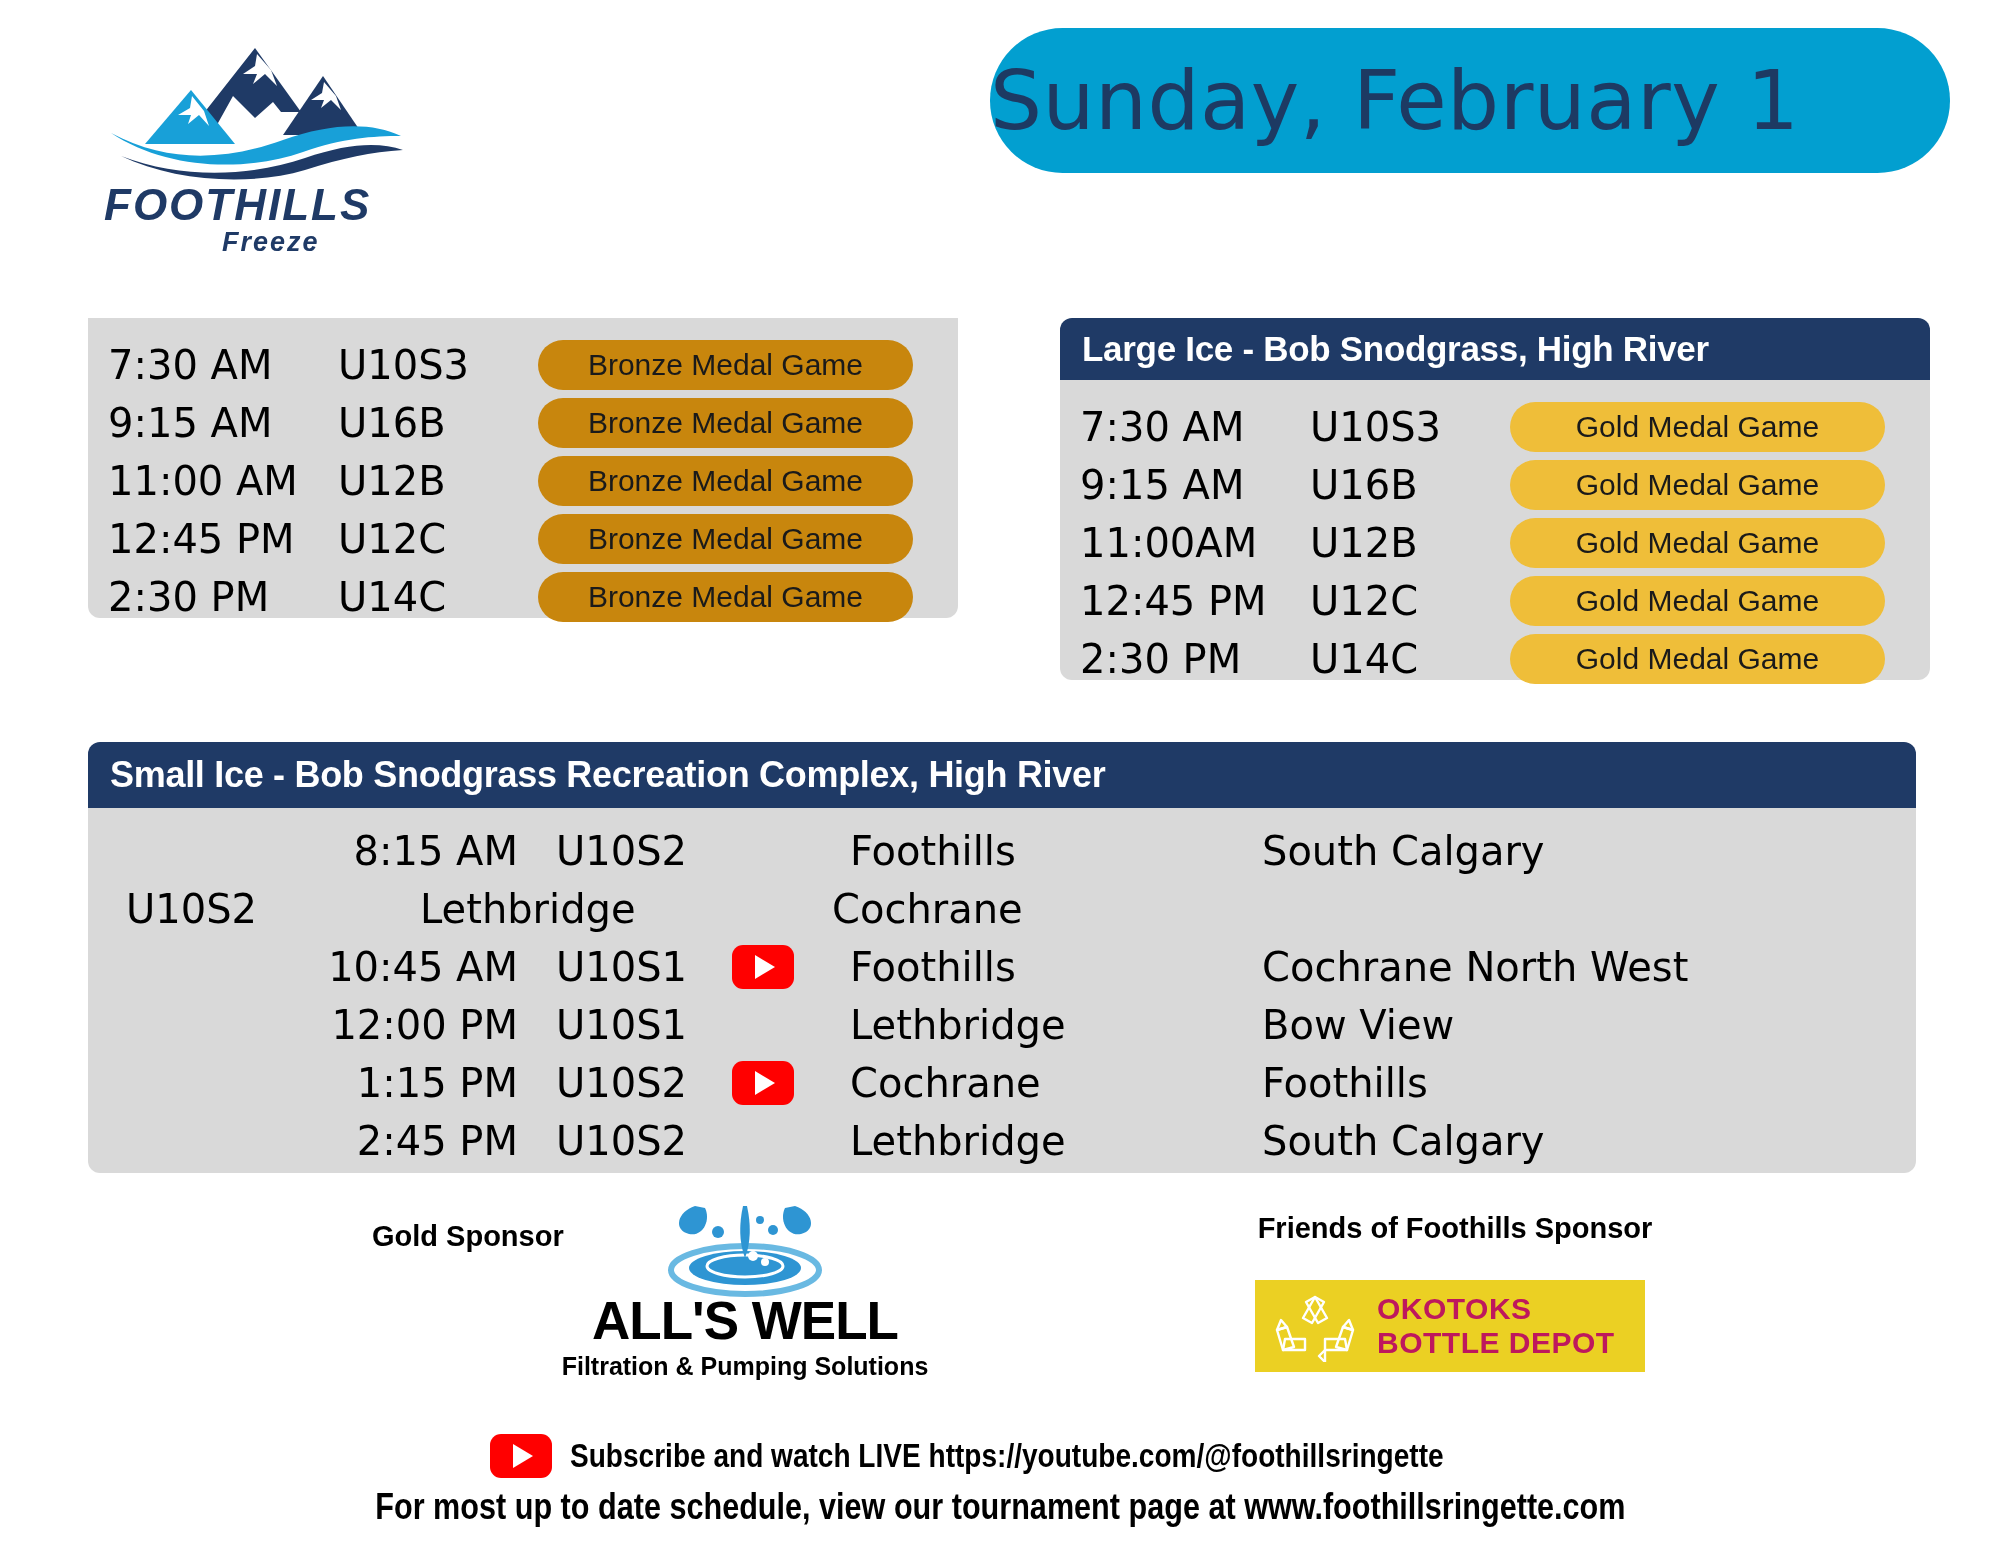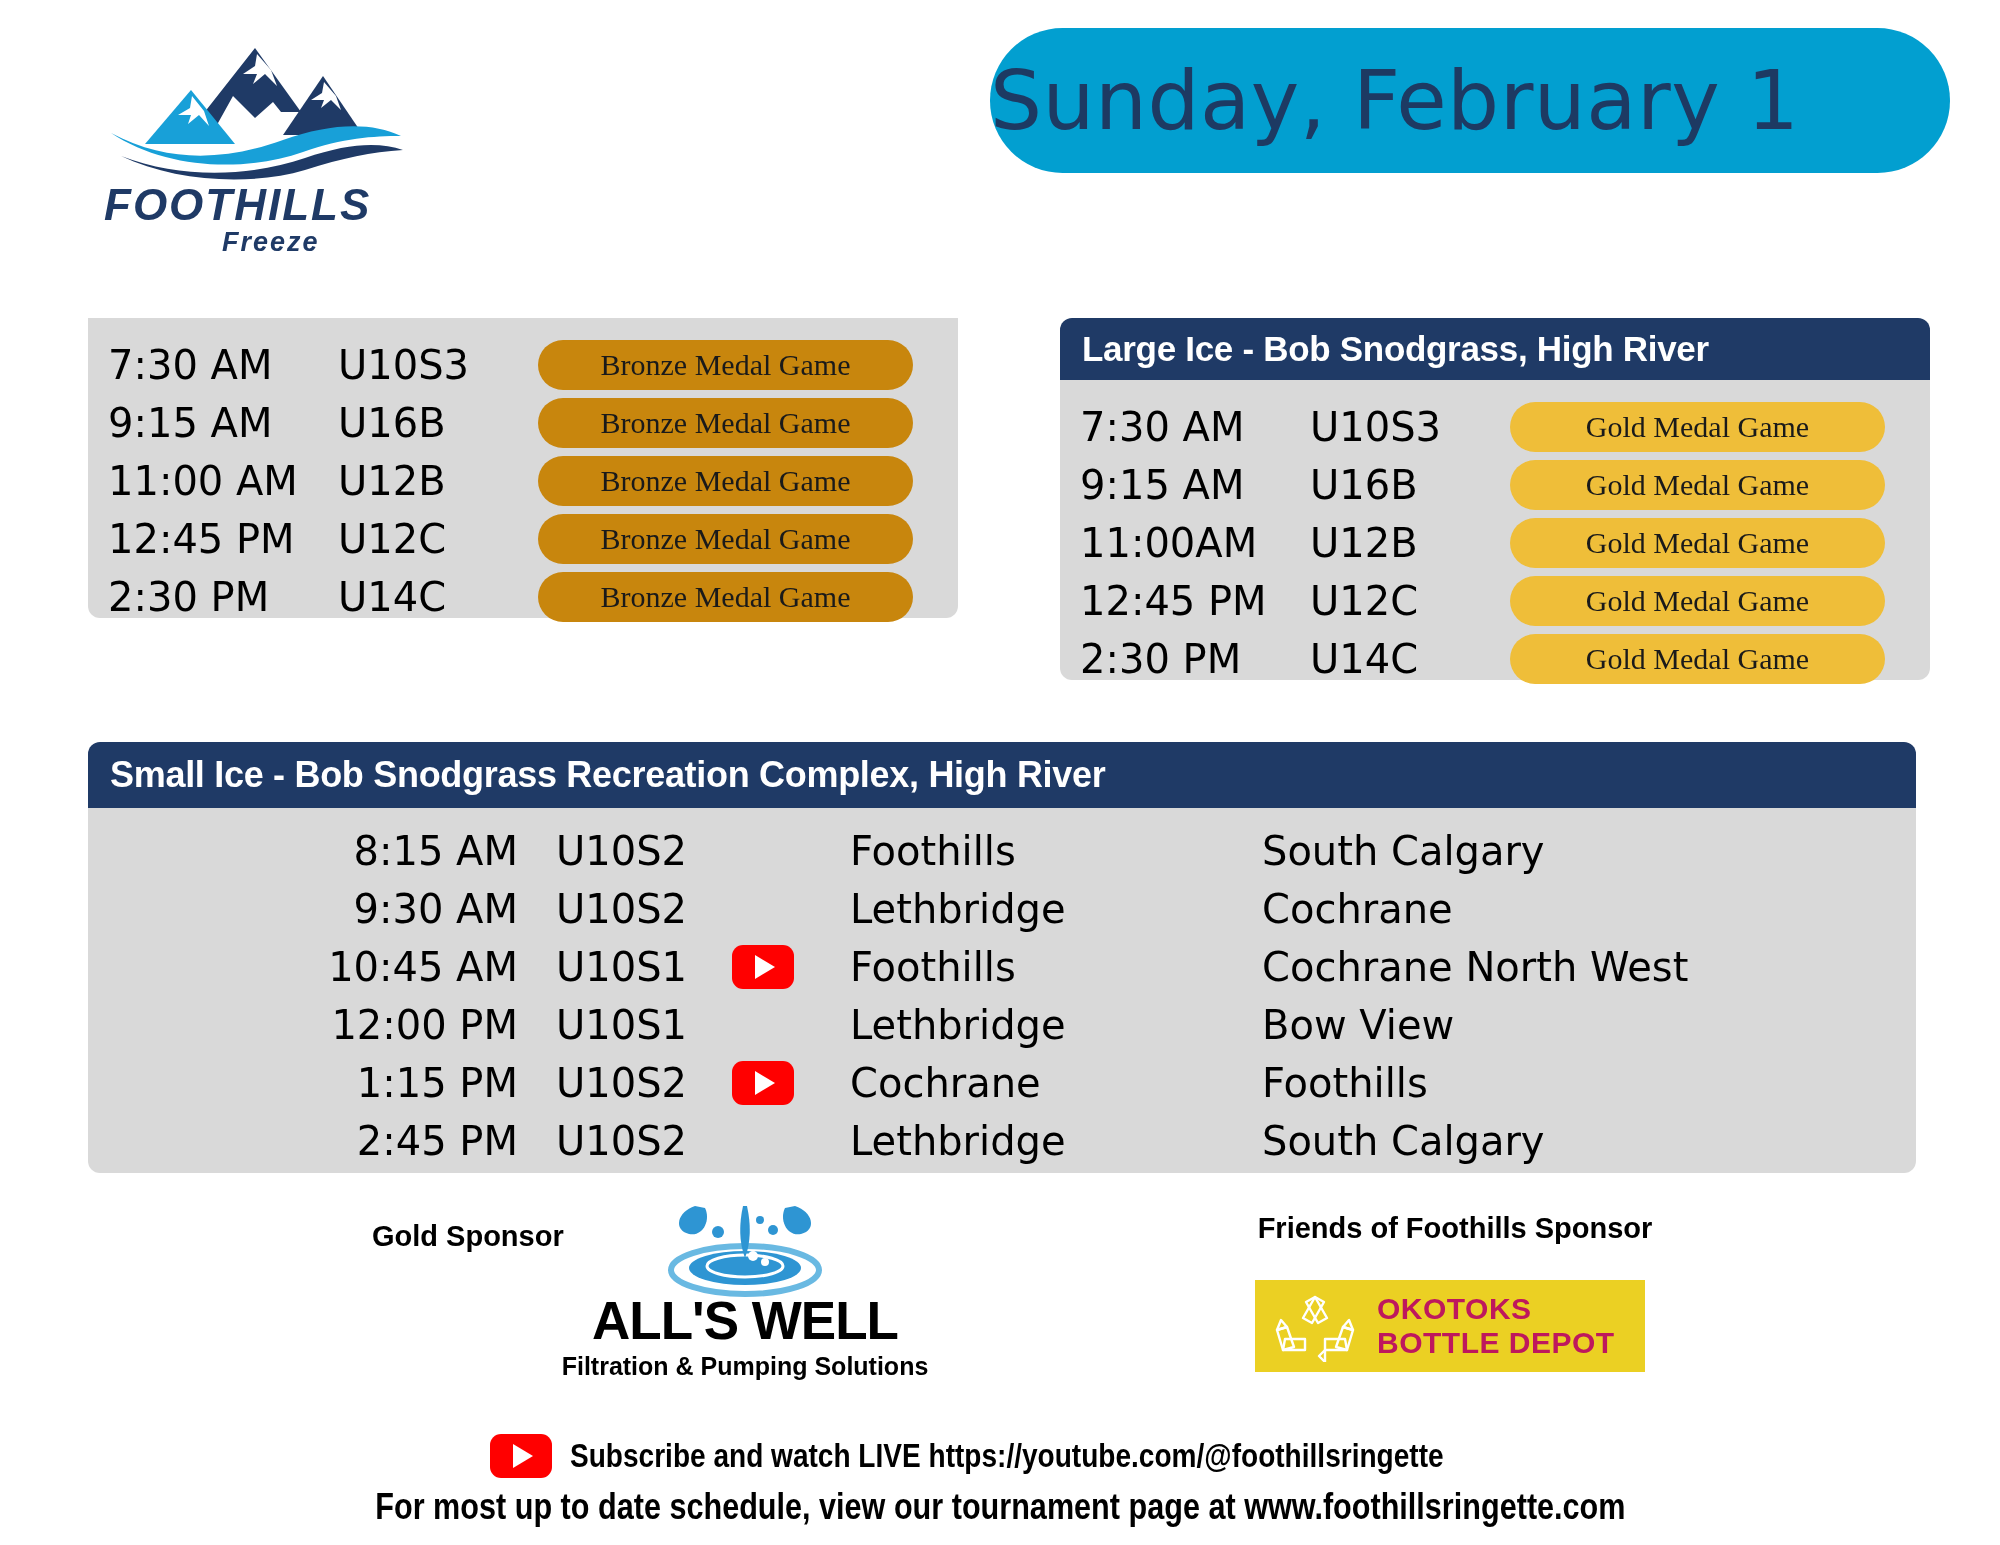--- a/index.html
+++ b/index.html
@@ -45,21 +45,21 @@
     box-sizing:border-box;
   }
 
   .medal-row{display:flex;align-items:center;height:58px;}
   .medal-row .time{font-size:40px;font-family:"DejaVu Sans", sans-serif;}
   .medal-row .div{font-size:40px;font-family:"DejaVu Sans", sans-serif;}
   .badge{
     border-radius:30px;height:50px;
     display:flex;align-items:center;justify-content:center;
     font-size:30px;color:#1a1a1a;
-    font-family:Liberation Serif, serif;
+    font-family:Liberation Sans, sans-serif;
   }
   .badge.bronze{background:#C8860D;}
   .badge.gold{background:#EFBE39;}
 
   
   #card-main{left:88px;top:318px;width:870px;}
   #card-main .card-header{width:870px;height:62px;}
   #card-main .card-body{width:870px;height:300px;padding:18px 0 0 0;}
   #card-main .medal-row .time{width:250px;padding-left:20px;box-sizing:border-box;}
   #card-main .medal-row .div{width:200px;}
@@ -255,21 +255,20 @@
       <span class="yt">
         <span class="yt-badge hidden">
             <span class="yt-tri"></span>
           </span>
       </span>
       <span class="home">Foothills</span>
       <span class="away">South Calgary</span>
     </div>
 
     <div class="game-row">
-      <span class="time">9:30 AM</span>
       <span class="div">U10S2</span>
       <span class="yt">
         <span class="yt-badge hidden">
             <span class="yt-tri"></span>
           </span>
       </span>
       <span class="home">Lethbridge</span>
       <span class="away">Cochrane</span>
     </div>
 

